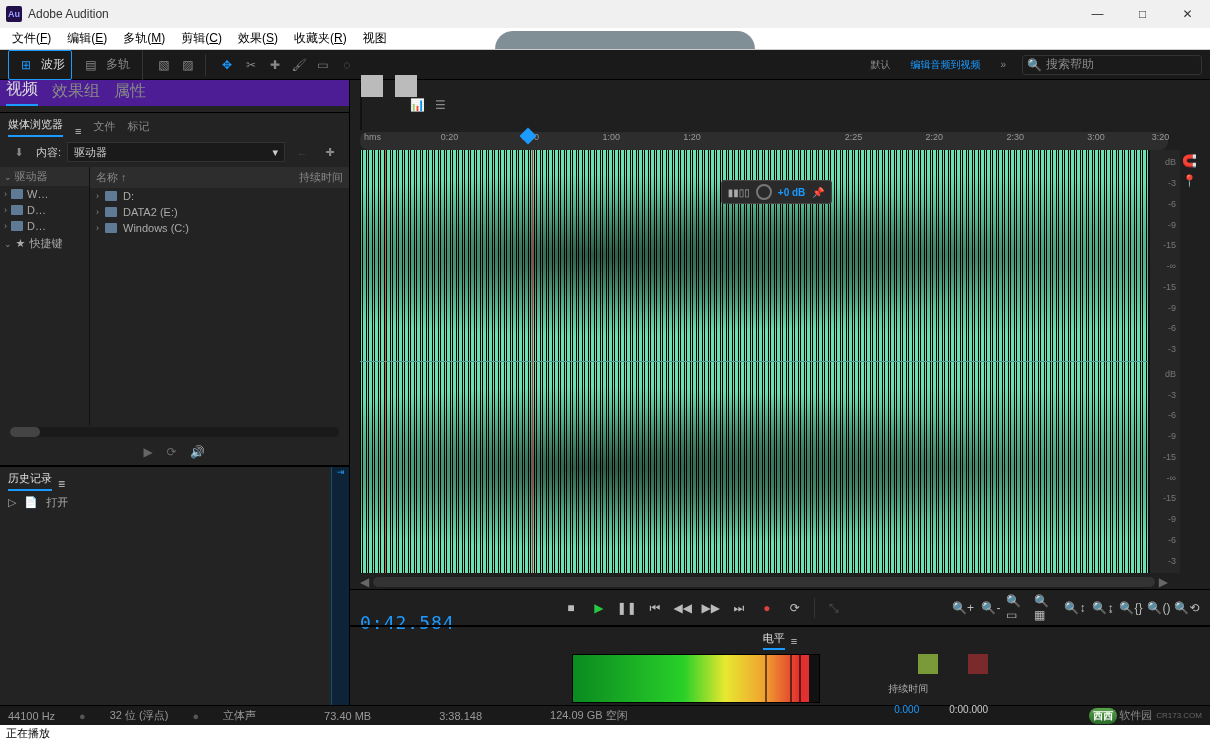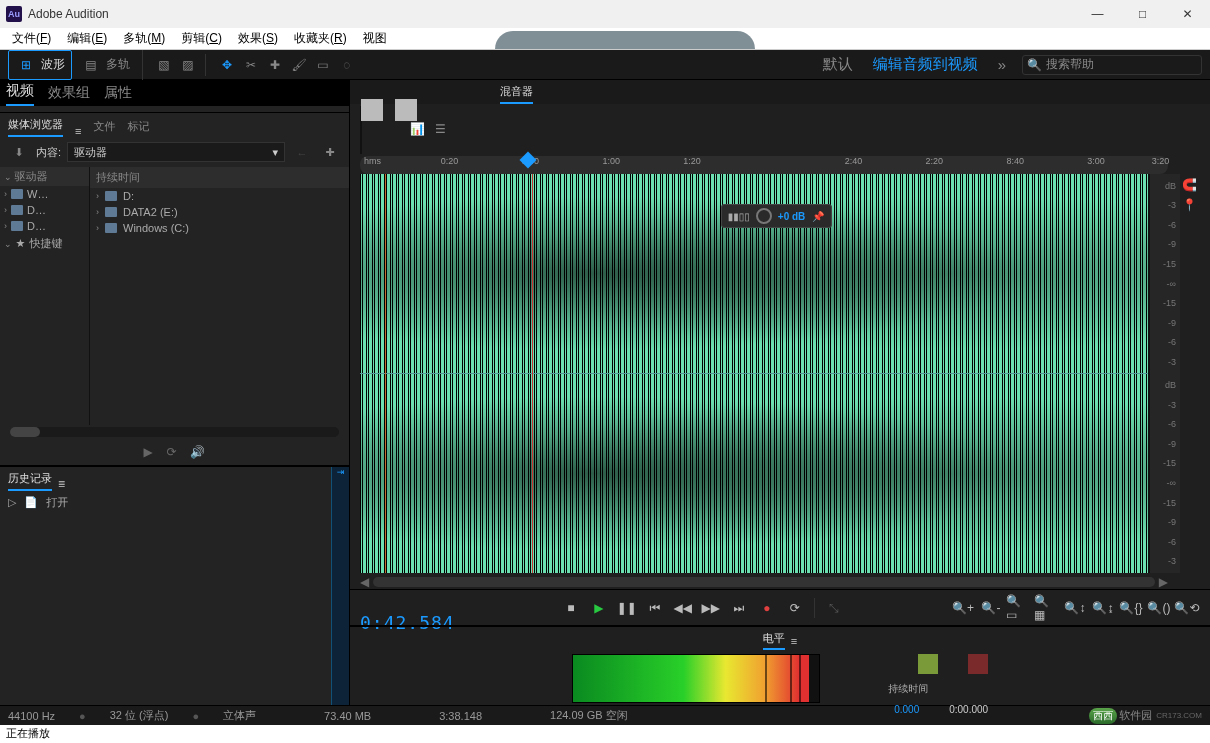--- a/index.html
+++ b/index.html
@@ -17,28 +17,28 @@
 .menubar .blob { margin-left: 100px; width: 260px; height: 18px; background: #2b4450; border-radius: 100px 100px 0 0; align-self: flex-end; opacity: .6; }
 
 .toolbar { height: 30px; background: #1a1a1a; display: flex; align-items: center; padding: 0 8px; gap: 6px; border-bottom: 1px solid #000; }
 .tool-btn { width: 22px; height: 22px; display: flex; align-items: center; justify-content: center; color: #888; border-radius: 2px; }
 .tool-btn.active { color: #1b9aff; }
 .tool-group { display: flex; align-items: center; gap: 2px; padding-right: 6px; border-right: 1px solid #333; margin-right: 4px; }
 .mode-btn { display: flex; align-items: center; gap: 4px; padding: 3px 6px; font-size: 12px; }
 .mode-btn.active-box { border: 1px solid #1b9aff; border-radius: 2px; color: #ddd; }
 
 .workspace-bar { margin-left: auto; display: flex; align-items: center; gap: 12px; }
-.workspace-bar .ws { color: #888; font-size: 15px; padding: 2px 4px; }
+.workspace-bar .ws { color: #888; font-size: 10px; padding: 2px 4px; }
 .workspace-bar .ws.active { color: #1b9aff; }
 .search-box { display: flex; align-items: center; width: 180px; height: 20px; border: 1px solid #333; border-radius: 3px; padding: 0 4px; color: #888; gap: 4px; }
 
 .main { flex: 1; display: flex; min-height: 0; }
 .left-col { width: 350px; display: flex; flex-direction: column; border-right: 1px solid #000; background: #232323; }
 
-.panel-tabs { height: 26px; display: flex; align-items: flex-end; padding: 0 6px; background: #000000; gap: 14px; font-size: 14px;}
+.panel-tabs { height: 26px; display: flex; align-items: flex-end; padding: 0 6px; background: #4c1d95; gap: 14px; font-size: 16px;}
 .panel-tab { color: #888; padding-bottom: 4px; }
 .panel-tab.active { color: #ddd; border-bottom: 2px solid #1b9aff; }
 
 .media-browser { flex: 1; display: flex; flex-direction: column; border-top: 1px solid #000;}
 .mb-header { height: 24px; display: flex; align-items: flex-end; gap: 12px; padding: 0 8px; font-size: 11px; background:#232323;}
 .mb-header .tab { color: #888; padding-bottom:3px;}
 .mb-header .tab.active { color: #ddd; border-bottom: 2px solid #1b9aff; }
 .mb-row { display: flex; align-items: center; gap: 6px; padding: 4px 8px; font-size: 11px; }
 .mb-select { flex: 1; height: 20px; background: #1a1a1a; border: 1px solid #333; color: #ccc; display: flex; align-items: center; padding: 0 6px; justify-content: space-between; }
 .mb-body { flex: 1; display: flex; min-height: 0; }
@@ -114,21 +114,21 @@
 .lv-right { width:160px; display:flex; flex-direction:column; align-items:flex-end; font-size:10px; gap:8px; position:relative;}
 .lv-right .cubes{ display:flex; gap:30px; align-items:flex-end;}
 .lv-right .cube{ width:20px; height:20px;}
 .lv-right .label{ color:#aaa; align-self:center;}
 .lv-right .times{ display:flex; gap:30px;}
 .lv-right .times span:first-child{ color:#1b9aff;}
 
 .statusbar { height: 20px; background: #1a1a1a; border-top: 1px solid #000; color: #999; font-size: 11px; display: flex; align-items: center; padding: 0 8px; gap: 24px; }
 .statusbar .sep { color: #555; }
 .statusbar .brand { margin-left:auto; height:18px; display:flex; align-items:center; gap:2px; color:#888;}
-.statusbar .brand .logo2{ padding:1px 4px; background:linear-gradient(#5aa54a,#2a6a2a); border-radius:8px; color:#fff; font-size:10px; font-weight:normal;}
+.statusbar .brand .logo2{ padding:1px 4px; background:linear-gradient(#5aa54a,#2a6a2a); border-radius:8px; color:#fff; font-size:10px; font-weight:bold;}
 .playstatus { height:18px; background:#fff; color:#000; width:100%; font-size:11px; padding:1px 6px;font-family:Liberation Serif, serif;}
 </style>
 </head>
 <body>
 
 <div class="titlebar">
   <div class="logo">Au</div>
   <div class="title">Adobe Audition</div>
   <div class="winctrls">
     <div class="winbtn">—</div>
@@ -231,20 +231,21 @@
               <span>D…</span>
             </div>
           <div class="tree-row">
               <span class="tree-chev">⌄</span>
               <span>★</span>
               <span>快捷键</span>
             </div>
         </div>
         <div class="mb-list">
           <div class="list-header">
+            <div class="col c1">名称 ↑</div>
             <div class="col">持续时间</div>
           </div>
           <div class="list-row">
               <span class="tree-chev">›</span>
               <div class="drive-icon"></div>
               <span>D:</span>
             </div>
           <div class="list-row">
               <span class="tree-chev">›</span>
               <div class="drive-icon"></div>
@@ -280,23 +281,20 @@
           <span>打开</span>
         </div>
       </div>
       <div class="dropzone">
         <div style="color:#1b9aff;text-align:center;font-size:9px;">⇥</div>
       </div>
     </div>
   </div>
 
   <div class="right-col">
-    <div class="editor-tabs">
-      <span class="et">混音器</span>
-    </div>
 
     <div style="display:flex; align-items:center;">
       <div class="overview">
         <div class="stubs">
             <span></span>
             <span></span>
           </div>
         <div class="wave"></div>
       </div>
       <div class="ov-right">
@@ -305,23 +303,23 @@
       </div>
     </div>
 
     <div class="timeline">
       <span class="tick" style="left:4px;">hms</span>
       <span class="tick" style="left:10%;">0:20</span>
       <span class="tick" style="left:20%;">0:40</span>
       <span class="tick" style="left:30%;">1:00</span>
       <span class="tick" style="left:40%;">1:20</span>
       <span class="tick" style="left:50%;margin-top:37px;">1:40</span>
-      <span class="tick" style="left:60%;">2:40</span>
+      <span class="tick" style="left:60%;">2:25</span>
       <span class="tick" style="left:70%;">2:20</span>
-      <span class="tick" style="left:80%;">8:40</span>
+      <span class="tick" style="left:80%;">2:30</span>
       <span class="tick" style="left:90%;">3:00</span>
       <span class="tick" style="left:98%;">3:20</span>
       <div class="playhead-marker" style="left:20%;"></div>
     </div>
 
     <div class="wave-area">
       <div class="wave-main">
         <div class="wave-ch L"></div>
         <div class="wave-ch R"></div>
         <div class="earlyline"></div>

